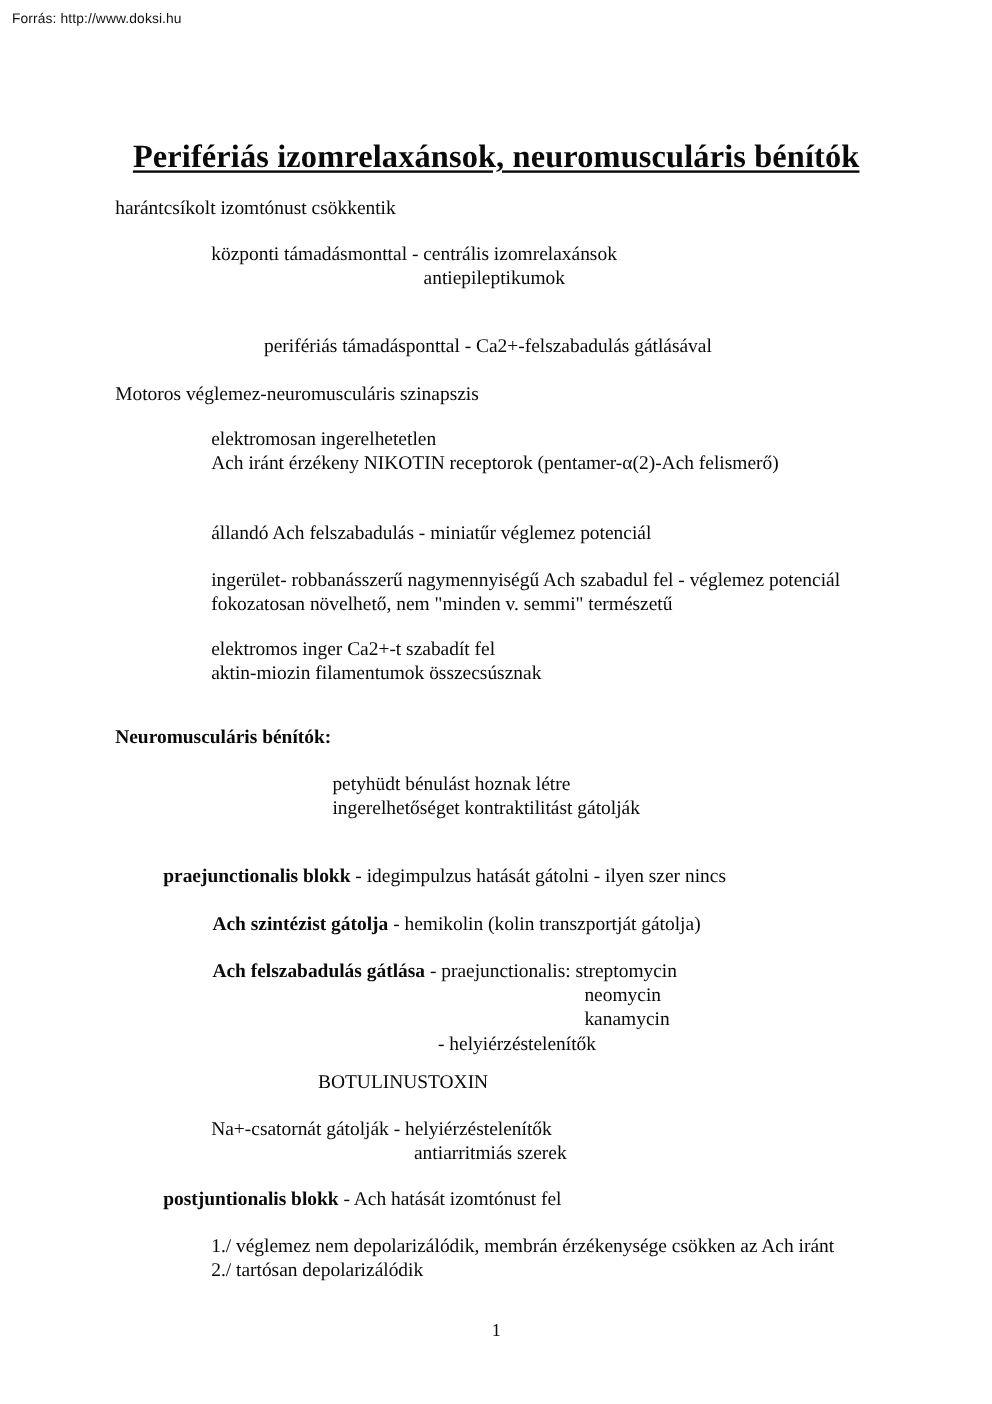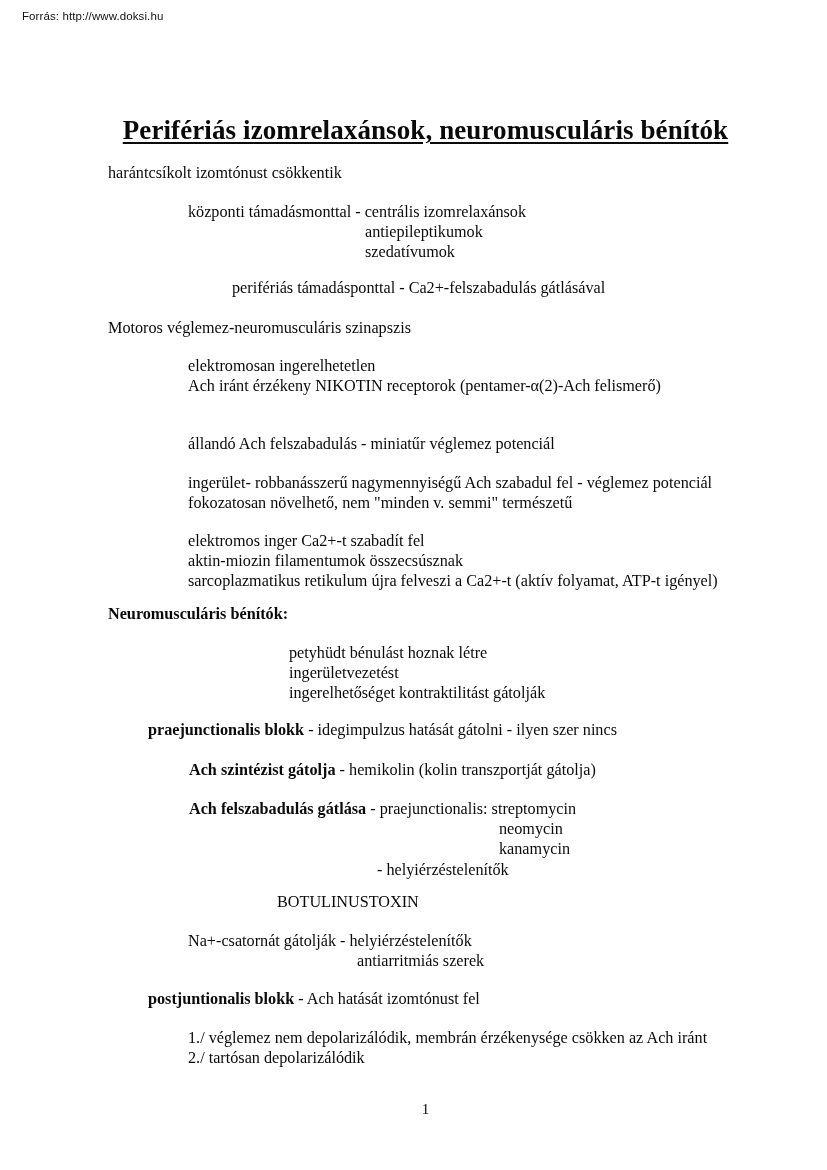--- a/index.html
+++ b/index.html
@@ -25,21 +25,21 @@
     font-size: 11.5px;
     line-height: 14px;
     color: #111111;
     letter-spacing: 0.1px;
     white-space: nowrap;
   }
 
   
   .page {
     position: absolute;
-    left: 12px;
+    left: 0;
     top: 0;
     width: 673px;
     height: 1170px;
   }
 
   .doc-title {
     position: absolute;
     left: 0;
     top: 99px;
     width: 827px;
@@ -81,29 +81,29 @@
 <body>
 
 <div class="page">
 
   <div class="source-header">Forrás: http://www.doksi.hu</div>
 
   <h1 class="doc-title"><span class="u">Perifériás izomrelaxánsok, neuromusculáris bénítók</span></h1>
 
   <div id="content-blocks">
       <div class="block" style="left: 96px; top: 163px;"><div class="line">harántcsíkolt izomtónust csökkentik</div></div>
-      <div class="block" style="left: 176px; top: 202px;"><div class="line">központi támadásmonttal - centrális izomrelaxánsok</div><div class="line" style="padding-left: 177px;">antiepileptikumok</div><div class="line" style="padding-left: 177px;">szedatívumok</div></div>
+      <div class="block" style="left: 176px; top: 202px;"><div class="line">központi támadásmonttal - centrális izomrelaxánsok</div><div class="line" style="padding-left: 177px;">antiepileptikumok</div></div>
       <div class="block" style="left: 176px; top: 278px; margin-left: 44px;"><div class="line">perifériás támadásponttal - Ca2+-felszabadulás gátlásával</div></div>
       <div class="block" style="left: 96px; top: 318px;"><div class="line">Motoros véglemez-neuromusculáris szinapszis</div></div>
       <div class="block" style="left: 176px; top: 356px;"><div class="line">elektromosan ingerelhetetlen</div><div class="line">Ach iránt érzékeny NIKOTIN receptorok (pentamer-α(2)-Ach felismerő)</div></div>
       <div class="block" style="left: 176px; top: 434px;"><div class="line">állandó Ach felszabadulás - miniatűr véglemez potenciál</div></div>
       <div class="block" style="left: 176px; top: 473px;"><div class="line">ingerület- robbanásszerű nagymennyiségű Ach szabadul fel - véglemez potenciál</div><div class="line">fokozatosan növelhető, nem "minden v. semmi" természetű</div></div>
-      <div class="block" style="left: 176px; top: 531px;"><div class="line">elektromos inger Ca2+-t szabadít fel</div><div class="line">aktin-miozin filamentumok összecsúsznak</div><div class="line">sarcoplazmatikus retikulum újra felveszi a Ca2+-t (aktív folyamat, ATP-t igényel)</div></div>
+      <div class="block" style="left: 176px; top: 531px;"><div class="line">elektromos inger Ca2+-t szabadít fel</div><div class="line">aktin-miozin filamentumok összecsúsznak</div></div>
       <div class="block" style="left: 96px; top: 604px;"><div class="line b">Neuromusculáris bénítók:</div></div>
-      <div class="block" style="left: 277px; top: 643px;"><div class="line">petyhüdt bénulást hoznak létre</div><div class="line">ingerületvezetést</div><div class="line">ingerelhetőséget kontraktilitást gátolják</div></div>
+      <div class="block" style="left: 277px; top: 643px;"><div class="line">petyhüdt bénulást hoznak létre</div><div class="line">ingerelhetőséget kontraktilitást gátolják</div></div>
       <div class="block" style="left: 136px; top: 720px;"><div class="line"><b>praejunctionalis blokk</b><span> - idegimpulzus hatását gátolni - ilyen szer nincs</span></div></div>
       <div class="block" style="left: 177px; top: 760px;"><div class="line"><b>Ach szintézist gátolja</b><span> - hemikolin (kolin transzportját gátolja)</span></div></div>
       <div class="block" style="left: 177px; top: 799px;"><div class="line"><b>Ach felszabadulás gátlása</b><span> - praejunctionalis: streptomycin</span></div><div class="line" style="padding-left: 310px;">neomycin</div><div class="line" style="padding-left: 310px;">kanamycin</div><div class="line" style="padding-left: 188px;">- helyiérzéstelenítők</div></div>
       <div class="block" style="left: 265px; top: 892px;"><div class="line">BOTULINUSTOXIN</div></div>
       <div class="block" style="left: 176px; top: 931px;"><div class="line">Na+-csatornát gátolják - helyiérzéstelenítők</div><div class="line" style="padding-left: 169px;">antiarritmiás szerek</div></div>
       <div class="block" style="left: 136px; top: 989px;"><div class="line"><b>postjuntionalis blokk</b><span> - Ach hatását izomtónust fel</span></div></div>
       <div class="block" style="left: 176px; top: 1028px;"><div class="line">1./ véglemez nem depolarizálódik, membrán érzékenysége csökken az Ach iránt</div><div class="line">2./ tartósan depolarizálódik</div></div>
     </div>
 
   <div class="page-number">1</div>

